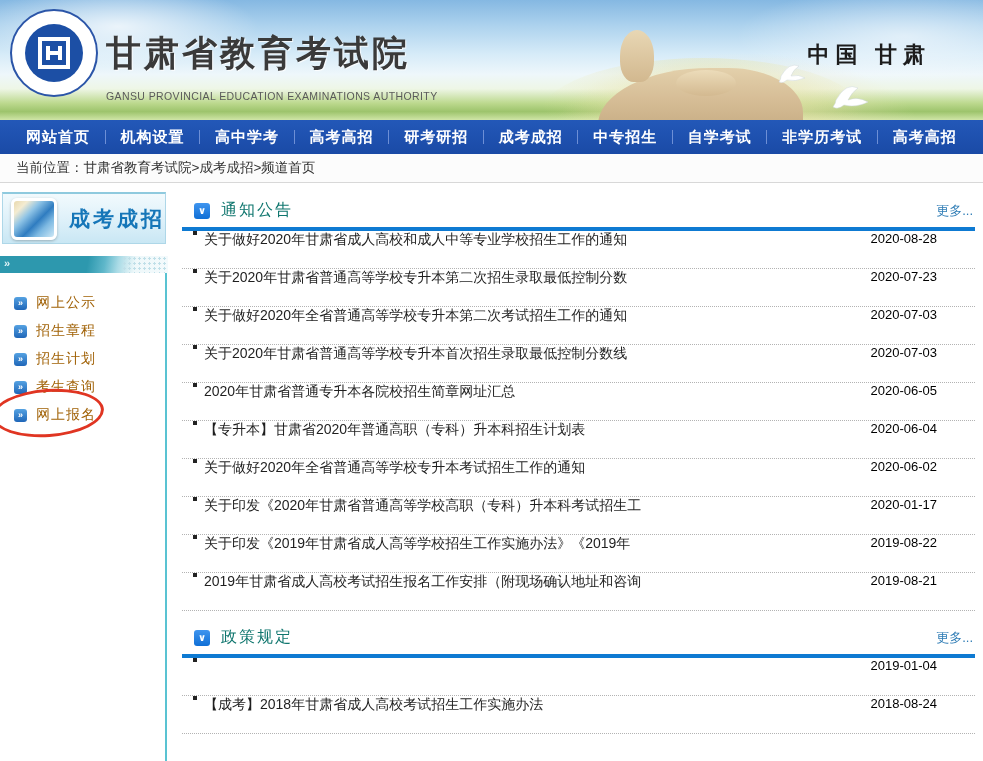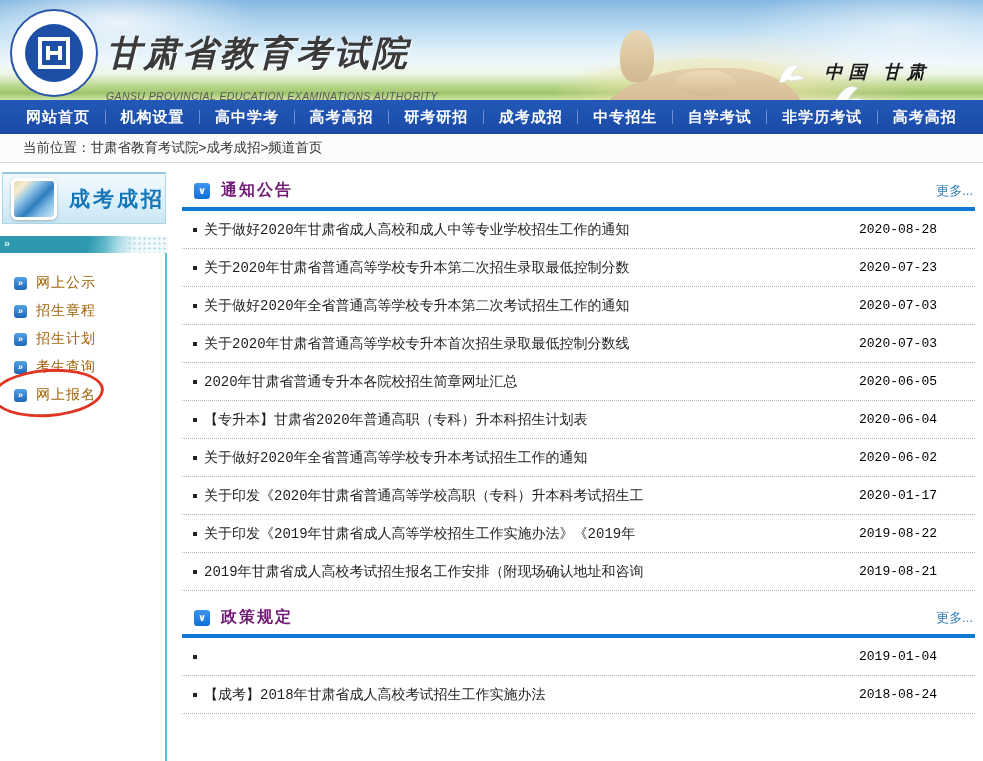--- a/index.html
+++ b/index.html
@@ -1,27 +1,26 @@
 <!DOCTYPE html>
 <html><head>
 <meta charset="utf-8">
 <style>
   * { margin:0; padding:0; box-sizing:border-box; }
   html,body { background:#ffffff; }
   body { font-family:"Liberation Sans","DejaVu Sans",sans-serif; }
   .page { position:relative; width:983px; height:761px; overflow:hidden; background:#fff; margin:0 auto; }
 
   
-  .banner { position:relative; width:100%; height:100px; overflow:hidden;
+  .banner { position:relative; width:100%; height:120px; overflow:hidden;
     background:
       radial-gradient(ellipse 260px 110px at 75% 108%, rgba(238,226,180,.85), rgba(238,226,180,0) 70%),
       radial-gradient(ellipse 200px 60px at 12% 22%, rgba(255,255,255,.75), rgba(255,255,255,0) 70%),
       radial-gradient(ellipse 240px 70px at 92% 30%, rgba(255,255,255,.55), rgba(255,255,255,0) 70%),
       linear-gradient(180deg, #85b8e2 0%, #aed3ee 22%, #d6ebf8 45%, #eef7fb 62%, #eef6e6 74%, #bcd98e 86%, #9dc46c 93%, #cfe5a7 100%);
-    font-style: italic;
   }
   .statue { position:absolute; left:598px; top:30px; width:205px; height:98px; }
   .statue .hill { position:absolute; left:-60px; top:28px; width:330px; height:120px; border-radius:50%;
       background:radial-gradient(ellipse at 50% 30%, rgba(233,227,160,.55), rgba(233,227,160,0) 70%); }
   .statue .body { position:absolute; left:0; top:38px; width:205px; height:70px;
       border-radius:60% 40% 20% 20% / 90% 70% 20% 20%;
       background:linear-gradient(180deg,#e3d0ab 0%,#d6bd96 45%,#c2a87e 100%); }
   .statue .head { position:absolute; left:22px; top:0; width:34px; height:52px;
       border-radius:50% 50% 40% 40%; background:linear-gradient(180deg,#e8d7b4,#d2b88f); }
   .statue .child { position:absolute; left:78px; top:40px; width:60px; height:26px;
@@ -31,31 +30,31 @@
   .logo-wrap { position:absolute; left:10px; top:9px; width:88px; height:88px; }
   .logo-outer { width:88px; height:88px; border-radius:50%; background:#fff;
       border:2px solid #2b55a8; display:flex; align-items:center; justify-content:center;
       box-shadow:0 0 0 1px #ffffff inset; }
   .logo-inner { width:58px; height:58px; border-radius:50%; background:#1c4fa5;
       display:flex; align-items:center; justify-content:center; }
   .banner-title { position:absolute; left:106px; top:30px; }
   .banner-title .cn { font-size:35px; font-weight:bold; color:#3a3a3a; letter-spacing:3px;
       text-shadow:1px 1px 1px rgba(255,255,255,.9); }
   .banner-title .en { margin-top:13px; font-size:10.5px; color:#5a5a5a; letter-spacing:.4px; }
-  .region { position:absolute; right:52px; top:60px; font-family:"Liberation Serif","DejaVu Serif",serif;
-      font-size:18px; font-weight:bold; color:#1c1c1c; letter-spacing:6px; }
+  .region { position:absolute; right:52px; top:40px; font-family:"Liberation Serif","DejaVu Serif",serif;
+      font-size:22px; font-weight:bold; color:#1c1c1c; letter-spacing:6px; }
 
   
   .nav { display:flex; align-items:center; justify-content:space-between;
       height:34px; background:linear-gradient(180deg,#2358b8,#1a4aa6); padding:0 26px; }
   .nav-item { color:#fff; font-size:15px; font-weight:bold; letter-spacing:1px; cursor:pointer; white-space:nowrap; }
   .nav-sep { width:1px; height:14px; background:#6d8fd6; }
 
   
-  .breadcrumb { height:29px; display:flex; align-items:center; padding-left:23px;
+  .breadcrumb { height:29px; display:flex; align-items:center; padding-left:16px;
       background:#fcfcfc; border-bottom:1px solid #d8d8d8; font-size:13.5px; color:#333; }
 
   
   .content { display:flex; width:100%; }
   .sidebar { position:relative; width:168px; flex:0 0 168px; min-height:567px; padding-top:9px; }
   .side-rule { position:absolute; right:1px; top:90px; bottom:-600px; width:2px; background:#59c3d2; height:900px; }
 
   .side-head { margin:0 2px; height:52px; border:1px solid #aed7e8; border-top:2px solid #8fcade;
       background:linear-gradient(180deg,#f2fafd 0%,#ddf0f9 55%,#c9e7f4 100%);
       display:flex; align-items:center; padding-left:8px; }
@@ -79,26 +78,26 @@
   .highlight-ellipse { position:absolute; left:-8px; top:100px; width:112px; height:48px;
       border:3px solid #e03522; border-radius:50%; transform:rotate(-4deg); pointer-events:none; }
 
   
   .main { flex:1; padding:11px 8px 0 14px; }
   .section { margin-bottom:10px; }
   .section-head { display:flex; align-items:center; height:33px; padding:0 2px 0 12px; }
   .section-marker { width:16px; height:16px; border-radius:3px; flex:0 0 16px;
       background:linear-gradient(180deg,#3f95ef,#0f6fd6); color:#fff; font-size:10px; line-height:15px;
       text-align:center; font-weight:bold; }
-  .section-title { margin-left:11px; font-size:16px; font-weight:bold; color:#701a75; letter-spacing:2px; }
+  .section-title { margin-left:11px; font-size:16px; font-weight:normal; color:#0f766e; letter-spacing:2px; }
   .section-more { margin-left:auto; font-size:13px; color:#2e7cb5; cursor:pointer; }
   .section-bar { height:4px; background:#0e7ad2; }
   .news-list { list-style:none; }
-  .news-item { display:flex; align-items:center; height:38px; padding:0 38px 0 11px;
-      border-bottom:1px dotted #b3b3b3; cursor:pointer;font-family:Liberation Mono, monospace; }
+  .news-item { display:flex; align-items:flex-start; height:38px; padding:0 38px 0 11px;
+      border-bottom:1px dotted #b3b3b3; cursor:pointer; }
   .news-bullet { width:4px; height:4px; background:#222; flex:0 0 4px; margin-right:7px; }
   .news-title { font-size:14px; color:#1f1f1f; white-space:nowrap; overflow:hidden; }
   .news-date { margin-left:auto; padding-left:12px; font-size:13px; color:#000000; white-space:nowrap; }
   .section + .section { margin-top:4px; }
 </style>
 </head>
 <body>
 
 <div class="page">
 

